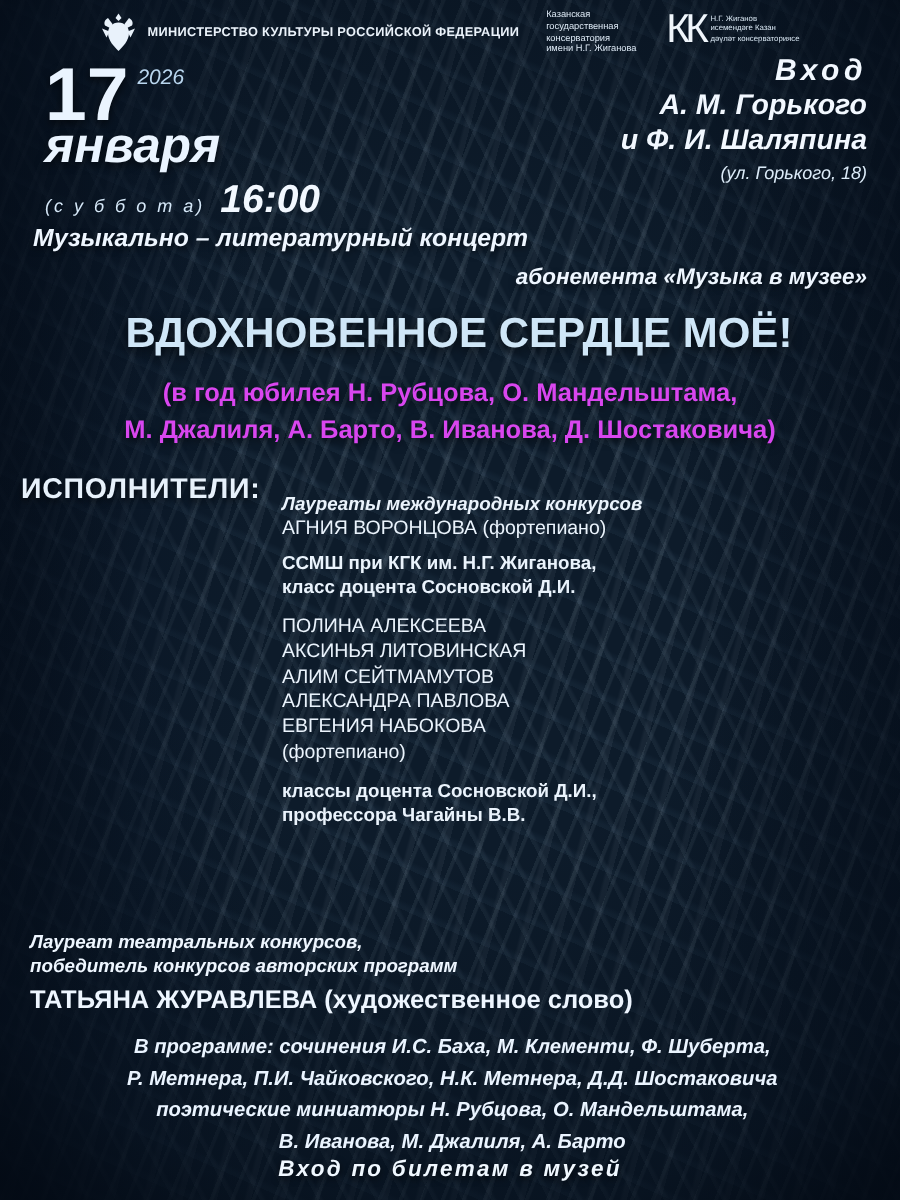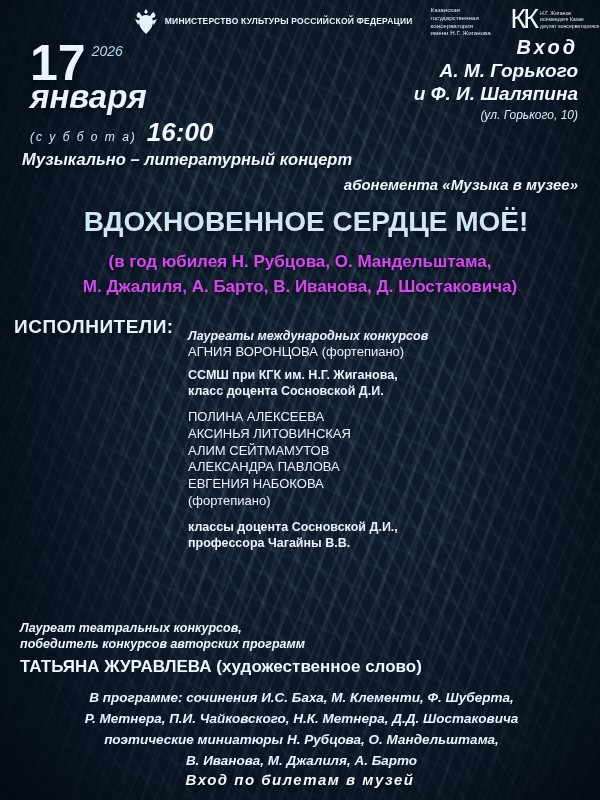--- a/index.html
+++ b/index.html
@@ -47,21 +47,21 @@
   .darkright {
     position:absolute; right:0; top:0; width:150px; height:800px;
     background:linear-gradient(270deg, rgba(4,12,24,0.6) 0%, rgba(0,0,0,0) 100%);
     pointer-events:none;
   }
   .content { position:relative; z-index:5; width:600px; height:800px; }
 
   
   .logos {
     position:absolute; top:6px; left:0; width:600px;
-    display:flex; align-items:flex-start; justify-content:flex-end;
+    display:flex; align-items:flex-start; justify-content:center;
     gap:18px;
   }
   .logo-block { display:flex; align-items:center; gap:6px; color:#eaf2fa; }
   .crest { width:26px; height:30px; flex:0 0 auto; }
   .min-text { font-size:8.5px; font-weight:bold; line-height:1.2; letter-spacing:0.2px; text-transform:uppercase; }
   .kons-text { font-size:6.2px; line-height:1.25; color:#dce8f4; width:62px; }
   .kk-logo { font-size:27px; font-weight:normal; letter-spacing:-3px; color:#f0f6fc; line-height:1; }
   .kk-sub { font-size:5.2px; line-height:1.2; color:#d8e6f2; width:60px; }
   .kk-wrap { display:flex; align-items:center; gap:4px; }
 
@@ -166,21 +166,21 @@
       <div class="d-month">января</div>
       <div class="d-row2">
         <span class="d-dow">(с у б б о т а)</span><span class="d-time">16:00</span>
       </div>
     </div>
 
     <div class="museum">
       <div class="m-1">Вход</div>
       <div class="m-2">А. М. Горького</div>
       <div class="m-3">и Ф. И. Шаляпина</div>
-      <div class="m-4">(ул. Горького, 10)</div>
+      <div class="m-4">(ул. Горького, 18)</div>
     </div>
 
     <div class="concert-line">Музыкально – литературный концерт</div>
     <div class="abon-line">абонемента «Музыка в музее»</div>
     <div class="main-title">ВДОХНОВЕННОЕ СЕРДЦЕ МОЁ!</div>
     <div class="subtitle">
       <div>(в год юбилея Н. Рубцова, О. Мандельштама,</div>
       <div>М. Джалиля, А. Барто, В. Иванова, Д. Шостаковича)</div>
     </div>
 

